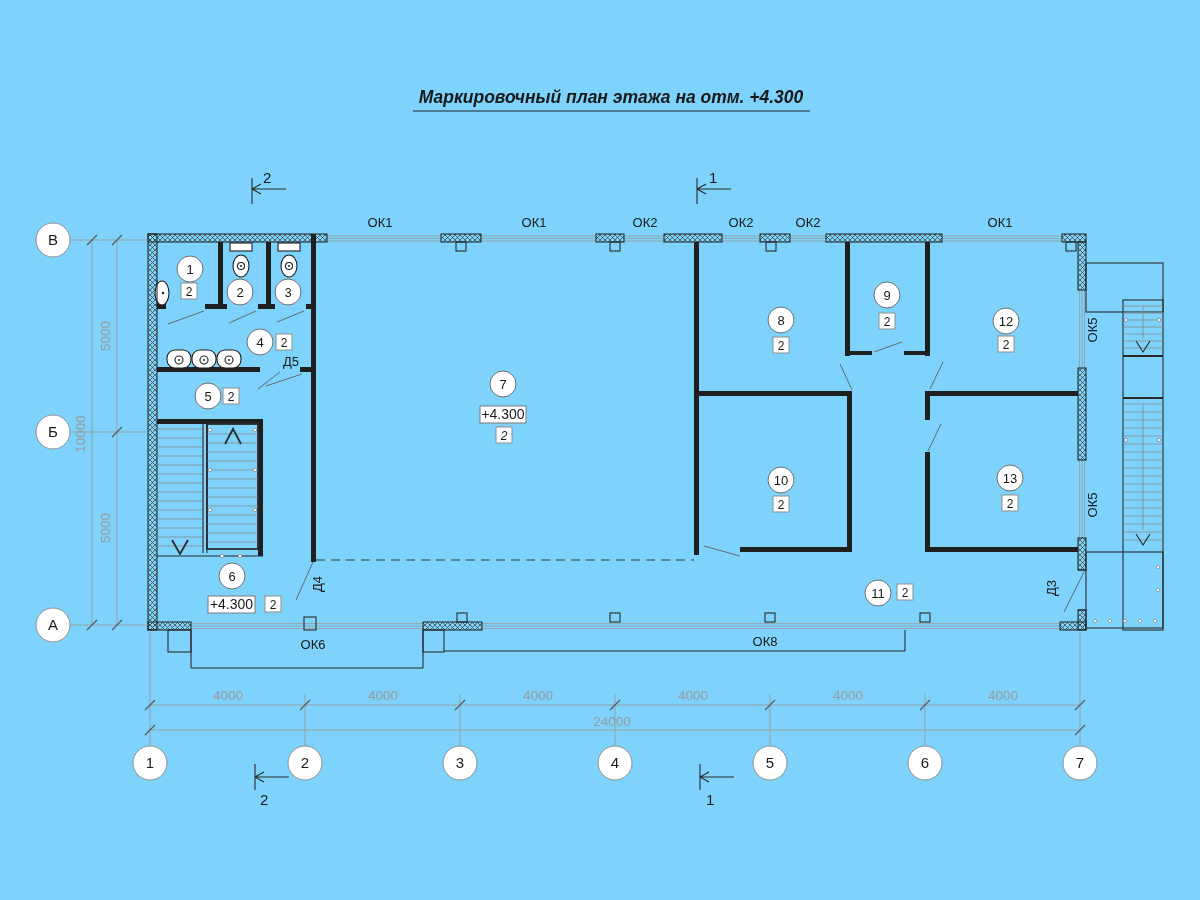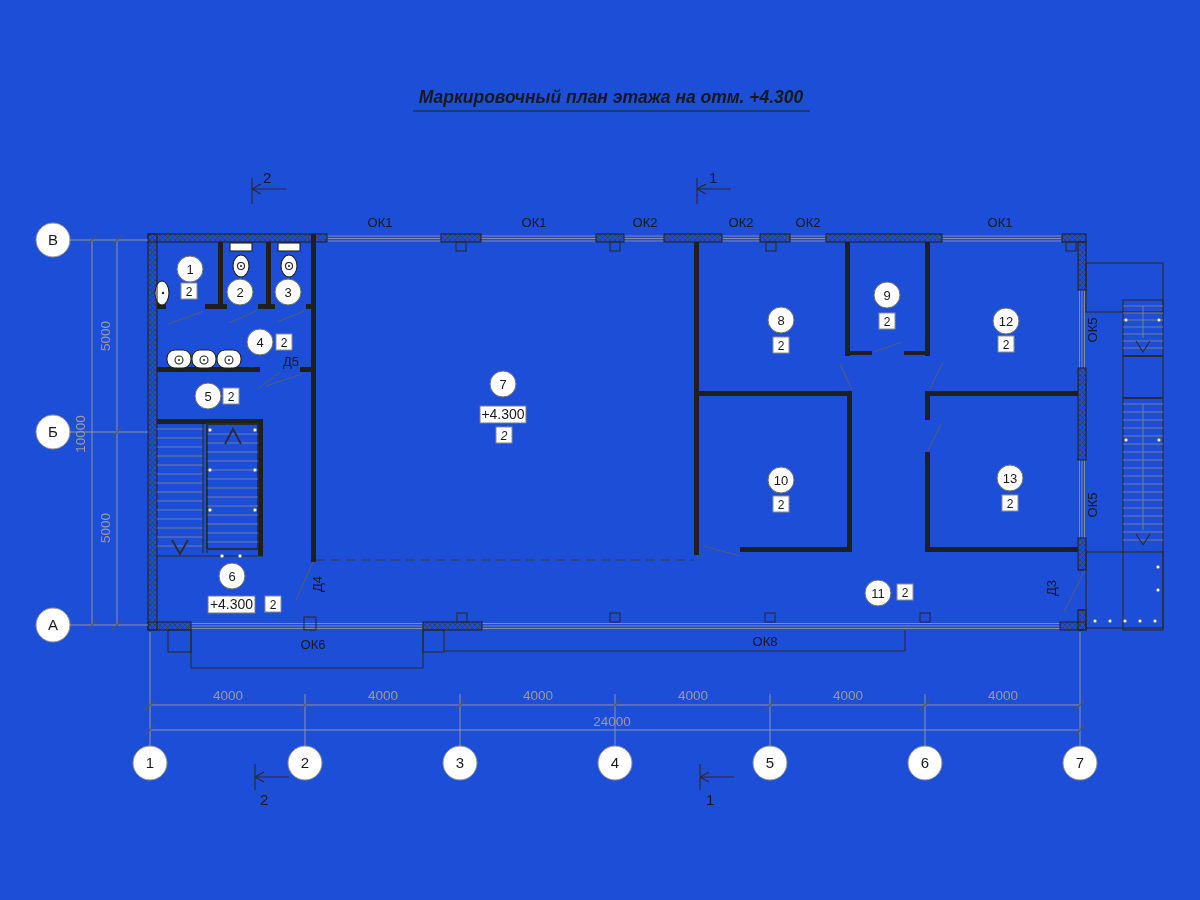--- a/index.html
+++ b/index.html
@@ -1,16 +1,16 @@
 <!DOCTYPE html>
 <html><head>
 <meta charset="utf-8">
 <style>
   html,body{margin:0;padding:0;background:#fff;}
-  .page{width:1200px;height:900px;background:#1d4ed8;position:relative;font-family:"Liberation Sans",sans-serif;}
+  .page{width:1200px;height:900px;background:#7dd3fc;position:relative;font-family:"Liberation Sans",sans-serif;}
   svg text{font-family:"Liberation Sans",sans-serif;fill:#191919;}
   .s1{stroke:#2b2b2b;stroke-width:1.1;fill:none;}
   .s2{stroke:#2b2b2b;stroke-width:1.8;fill:none;}
   .step{stroke:#8a8a8a;stroke-width:0.8;fill:none;}
   .glz{stroke:#9a9a9a;stroke-width:0.8;fill:none;}
   .wall{fill:#1f1f1f;stroke:none;}
   .pier{fill:url(#hatch);stroke:#1f1f1f;stroke-width:1;}
   .leaf{stroke:#5f5f5f;stroke-width:0.9;fill:none;}
   .dash{stroke:#3a3a3a;stroke-width:1;stroke-dasharray:9 6;fill:none;}
   .dimline{stroke:#9b9b9b;stroke-width:0.9;fill:none;}

